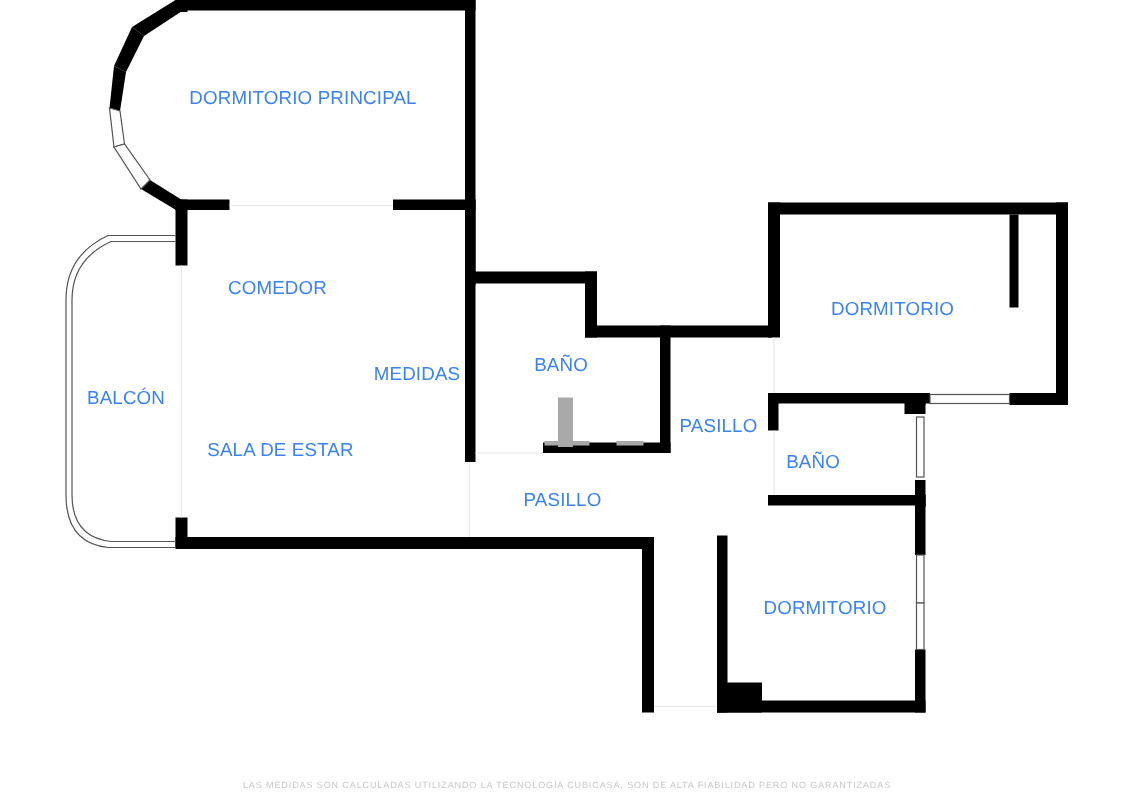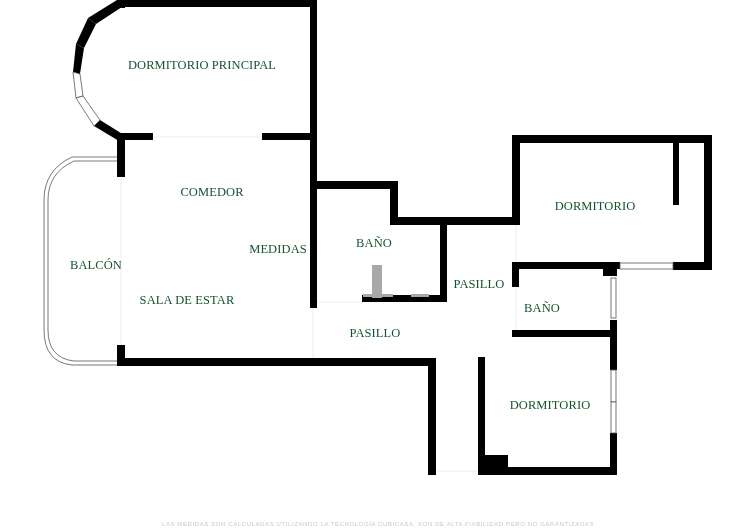--- a/index.html
+++ b/index.html
@@ -1,18 +1,18 @@
 <!DOCTYPE html>
 <html><head>
   <meta charset="utf-8">
   <style>
     html, body { margin: 0; padding: 0; background: #ffffff; }
     body { width: 756px; height: 528px; position: relative; overflow: hidden; font-family: "Liberation Sans", sans-serif; }
     #plan { position: absolute; left: 0; top: 0; width: 756px; height: 528px; }
-    .label { position: absolute; font-size: 12.5px; color: #14532d; white-space: nowrap; letter-spacing: 0.1px; transform: translate(-50%, -50%); font-family: Liberation Serif, serif; }
+    .label { position: absolute; font-size: 12.5px; color: #3b82f6; white-space: nowrap; letter-spacing: 0.1px; transform: translate(-50%, -50%); }
     .footer { position: absolute; left: 0; right: 0; top: 521px; text-align: center; font-size: 6px; color: #c8c8c8; letter-spacing: 0.6px; white-space: nowrap; }
   </style>
 </head>
 <body>
 
 <svg id="plan" viewBox="0 0 756 528" xmlns="http://www.w3.org/2000/svg">
   <g fill="#000">
 
     <rect x="117" y="0" width="8" height="8"></rect>
     <rect x="117" y="0" width="200" height="7"></rect>
@@ -82,23 +82,23 @@
   </g>
 
   <g fill="#a8a8a8">
     <rect x="372" y="265" width="10" height="33"></rect>
     <rect x="363" y="294" width="30" height="3"></rect>
     <rect x="411" y="294" width="18" height="3"></rect>
   </g>
 </svg>
 
 <div class="label" style="left:202px;top:65px;">DORMITORIO PRINCIPAL</div>
-<div class="label" style="left:185px;top:192px;margin-left:27px;">COMEDOR</div>
+<div class="label" style="left:185px;top:192px;">COMEDOR</div>
 <div class="label" style="left:278px;top:249px;">MEDIDAS</div>
-<div class="label" style="left:96px;top:265px;">BALCÓN</div>
+<div class="label" style="left:84px;top:265px;">BALCÓN</div>
 <div class="label" style="left:187px;top:300px;text-align:right;">SALA DE ESTAR</div>
 <div class="label" style="left:374px;top:243px;">BAÑO</div>
 <div class="label" style="left:479px;top:284px;">PASILLO</div>
 <div class="label" style="left:375px;top:333px;">PASILLO</div>
 <div class="label" style="left:595px;top:206px;">DORMITORIO</div>
 <div class="label" style="left:542px;top:308px;">BAÑO</div>
 <div class="label" style="left:550px;top:405px;">DORMITORIO</div>
 
 <div class="footer">LAS MEDIDAS SON CALCULADAS UTILIZANDO LA TECNOLOGÍA CUBICASA, SON DE ALTA FIABILIDAD PERO NO GARANTIZADAS</div>
 

